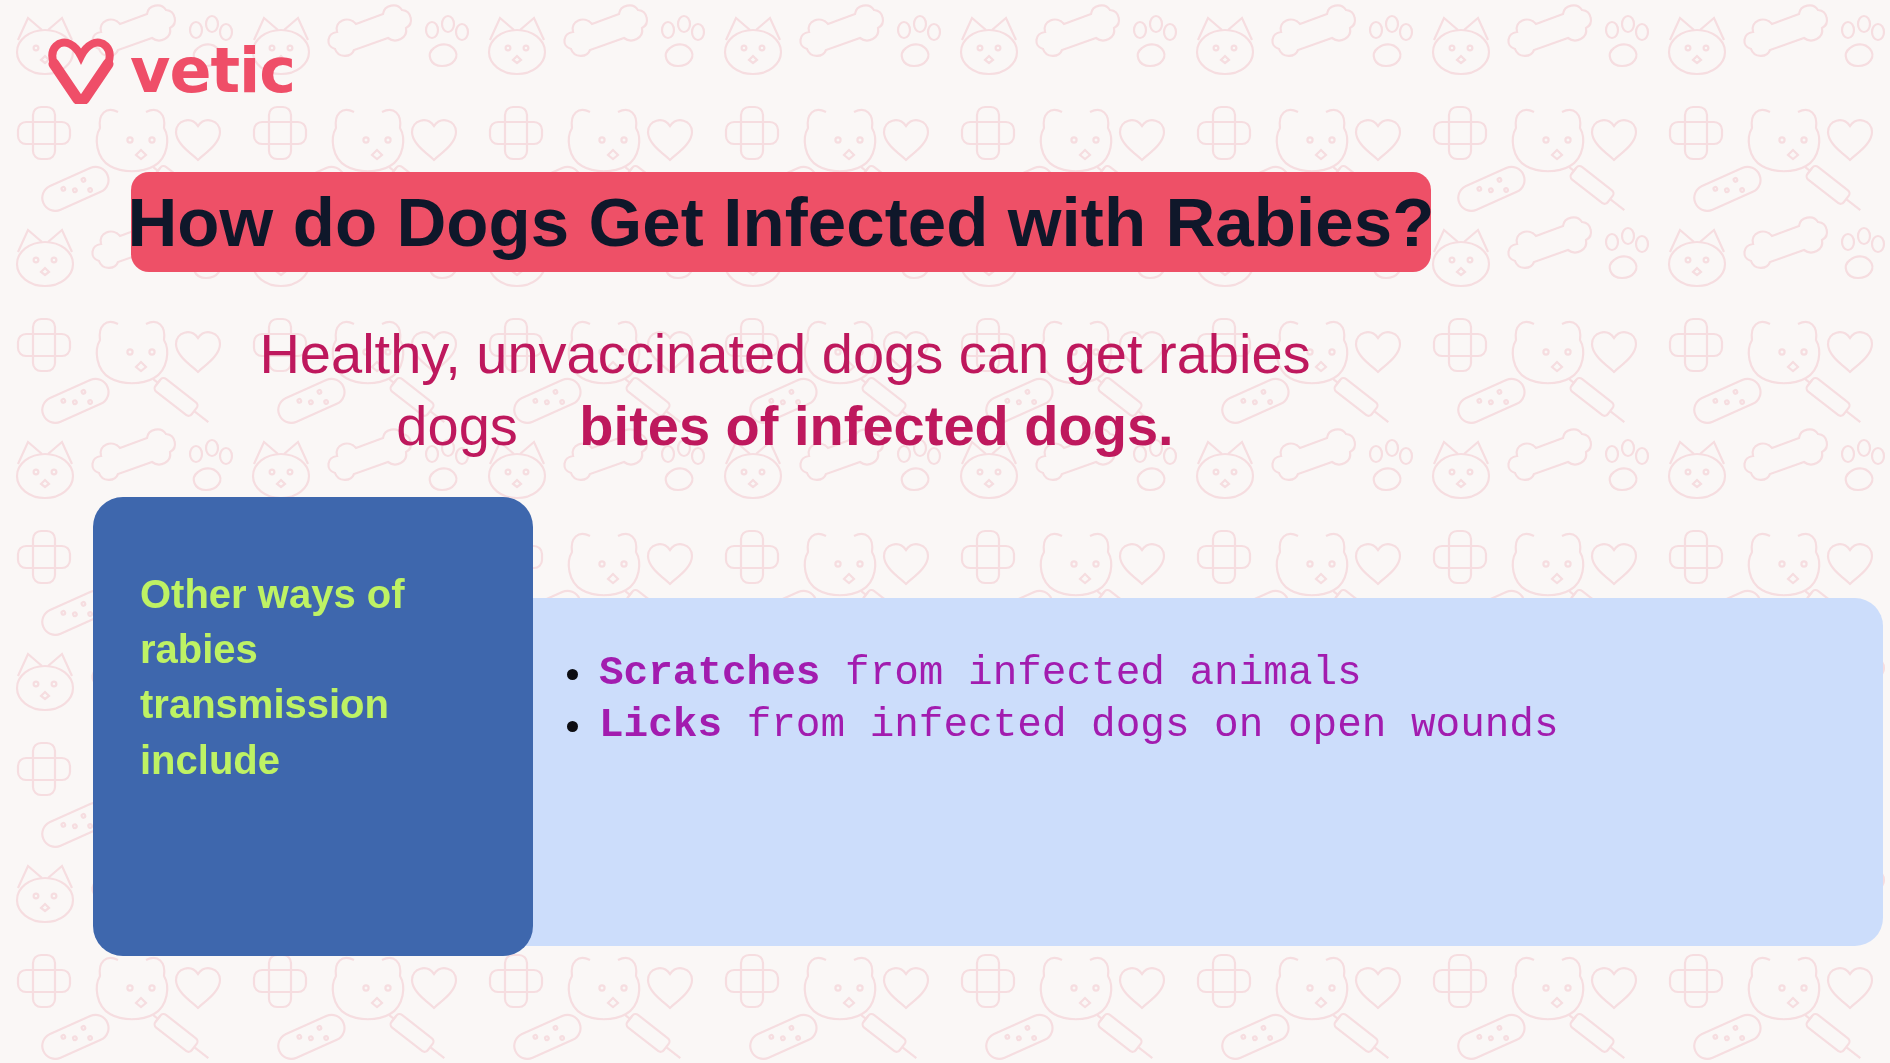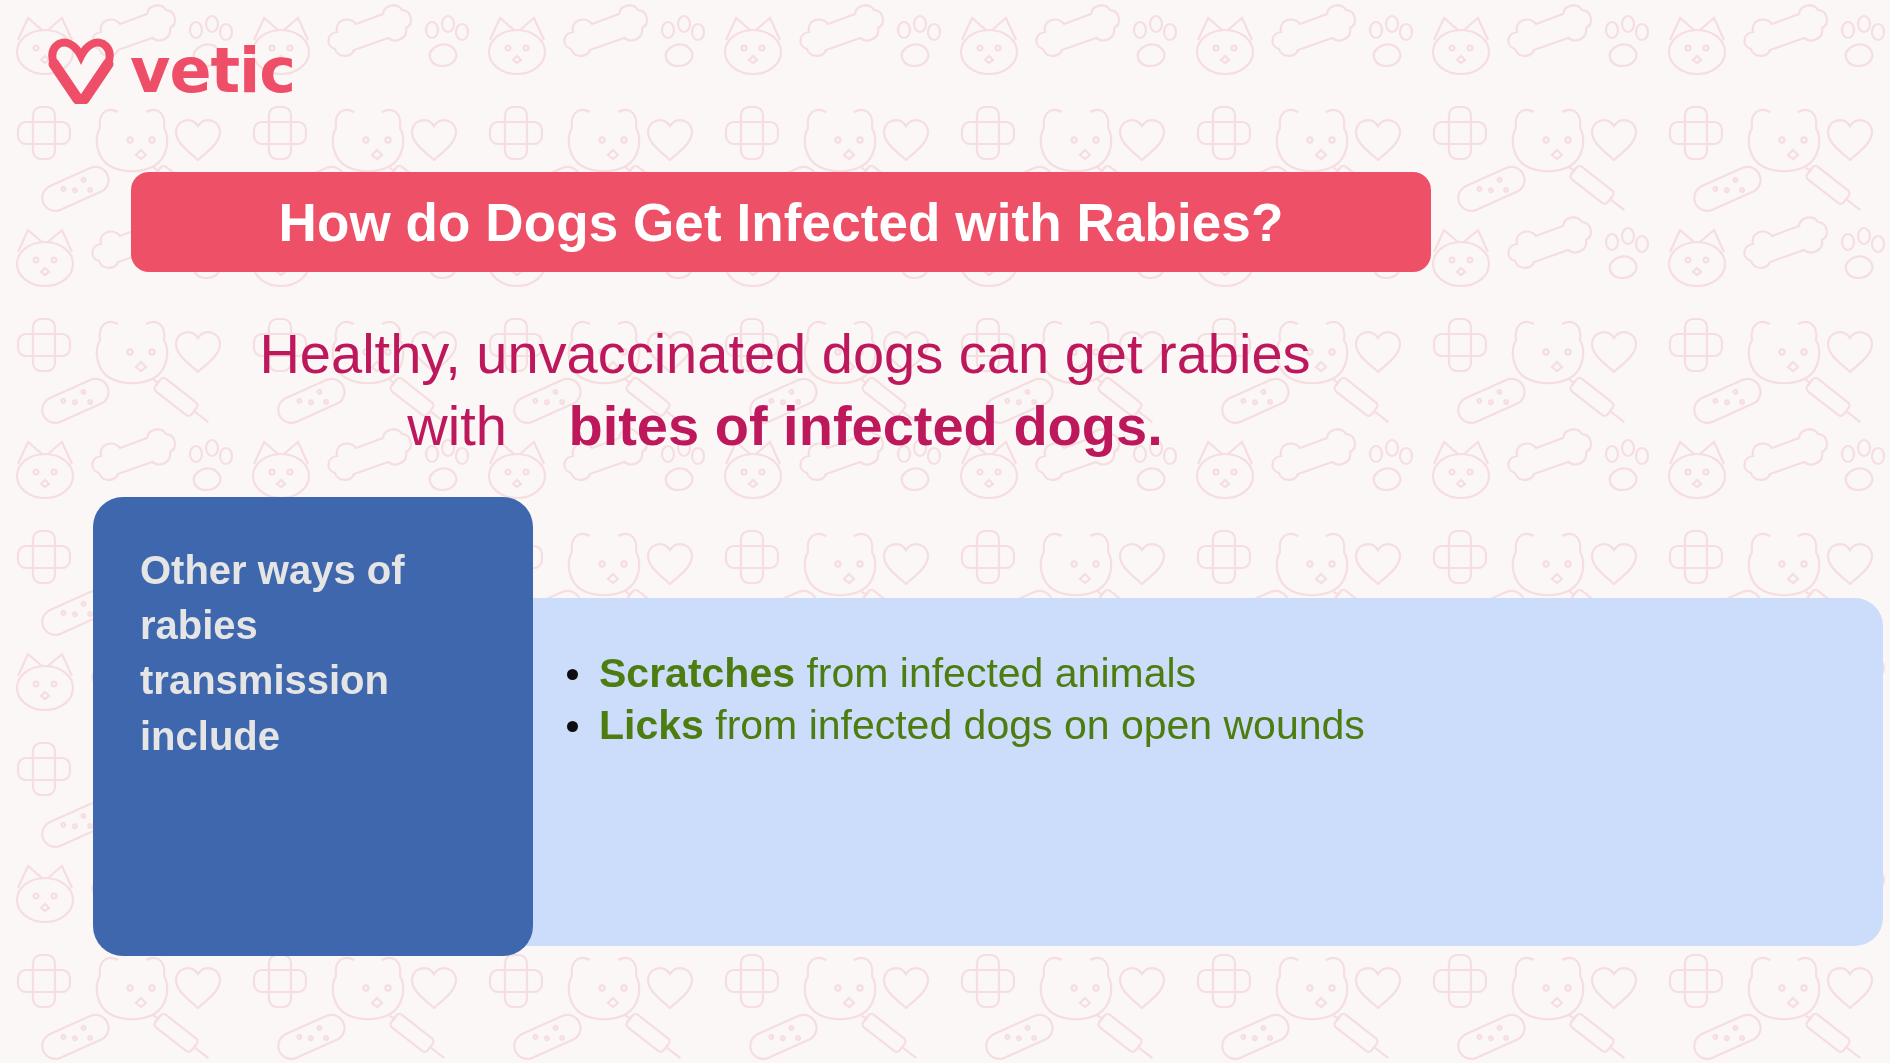--- a/index.html
+++ b/index.html
@@ -58,22 +58,22 @@
     top: 172px;
     width: 1300px;
     height: 100px;
     background: #ee5067;
     border-radius: 18px;
     display: flex;
     align-items: center;
     justify-content: center;
   }
   #title-text {
-    color: #ffffff;
-    font-size: 53px;
+    color: #0f172a;
+    font-size: 69px;
     font-weight: bold;
     letter-spacing: 0.1px;
     font-family: "Liberation Sans", sans-serif;
     white-space: nowrap;
   }
 
   
   #intro {
     position: absolute;
     left: 0;
@@ -107,43 +107,44 @@
     left: 0;
     top: 0;
     width: 440px;
     height: 459px;
     background: #3e67ad;
     border-radius: 30px;
     box-sizing: border-box;
     padding: 46px 40px 40px 47px;
   }
   #dark-panel-label {
-    color: #e5e5e5;
+    color: #bef264;
     font-size: 40px;
     font-weight: bold;
     line-height: 1.38;
     font-family: "Liberation Sans", sans-serif;
+    margin-top: 24px;
   }
 
   #bullet-list {
     position: absolute;
     left: 460px;
     top: 150px;
     width: 1290px;
     list-style: none;
     margin: 0;
     padding: 0;
   }
   #bullet-list li {
     position: relative;
     padding-left: 46px;
-    color: #4d7c0f;
+    color: #a21caf;
     font-size: 41px;
     line-height: 1.27;
-    font-family: Liberation Sans, sans-serif;
+    font-family: Liberation Mono, monospace;
   }
   #bullet-list li::before {
     content: "";
     position: absolute;
     left: 14px;
     top: 22px;
     width: 11px;
     height: 11px;
     border-radius: 50%;
     background: #0d0d12;
@@ -211,21 +212,21 @@
     </svg>
     <span class="wordmark">vetic</span>
   </div>
 
   <div id="title-banner">
     <span id="title-text">How do Dogs Get Infected with Rabies?</span>
   </div>
 
   <div id="intro">
     <div>Healthy, unvaccinated dogs can get rabies</div>
-    <div><span>with </span><span class="strong">bites of infected dogs.</span></div>
+    <div><span>dogs </span><span class="strong">bites of infected dogs.</span></div>
   </div>
 
   <div id="callout">
 
     <div id="light-panel"></div>
 
     <div id="dark-panel">
       <div id="dark-panel-label">Other ways of rabies transmission include</div>
     </div>
 

